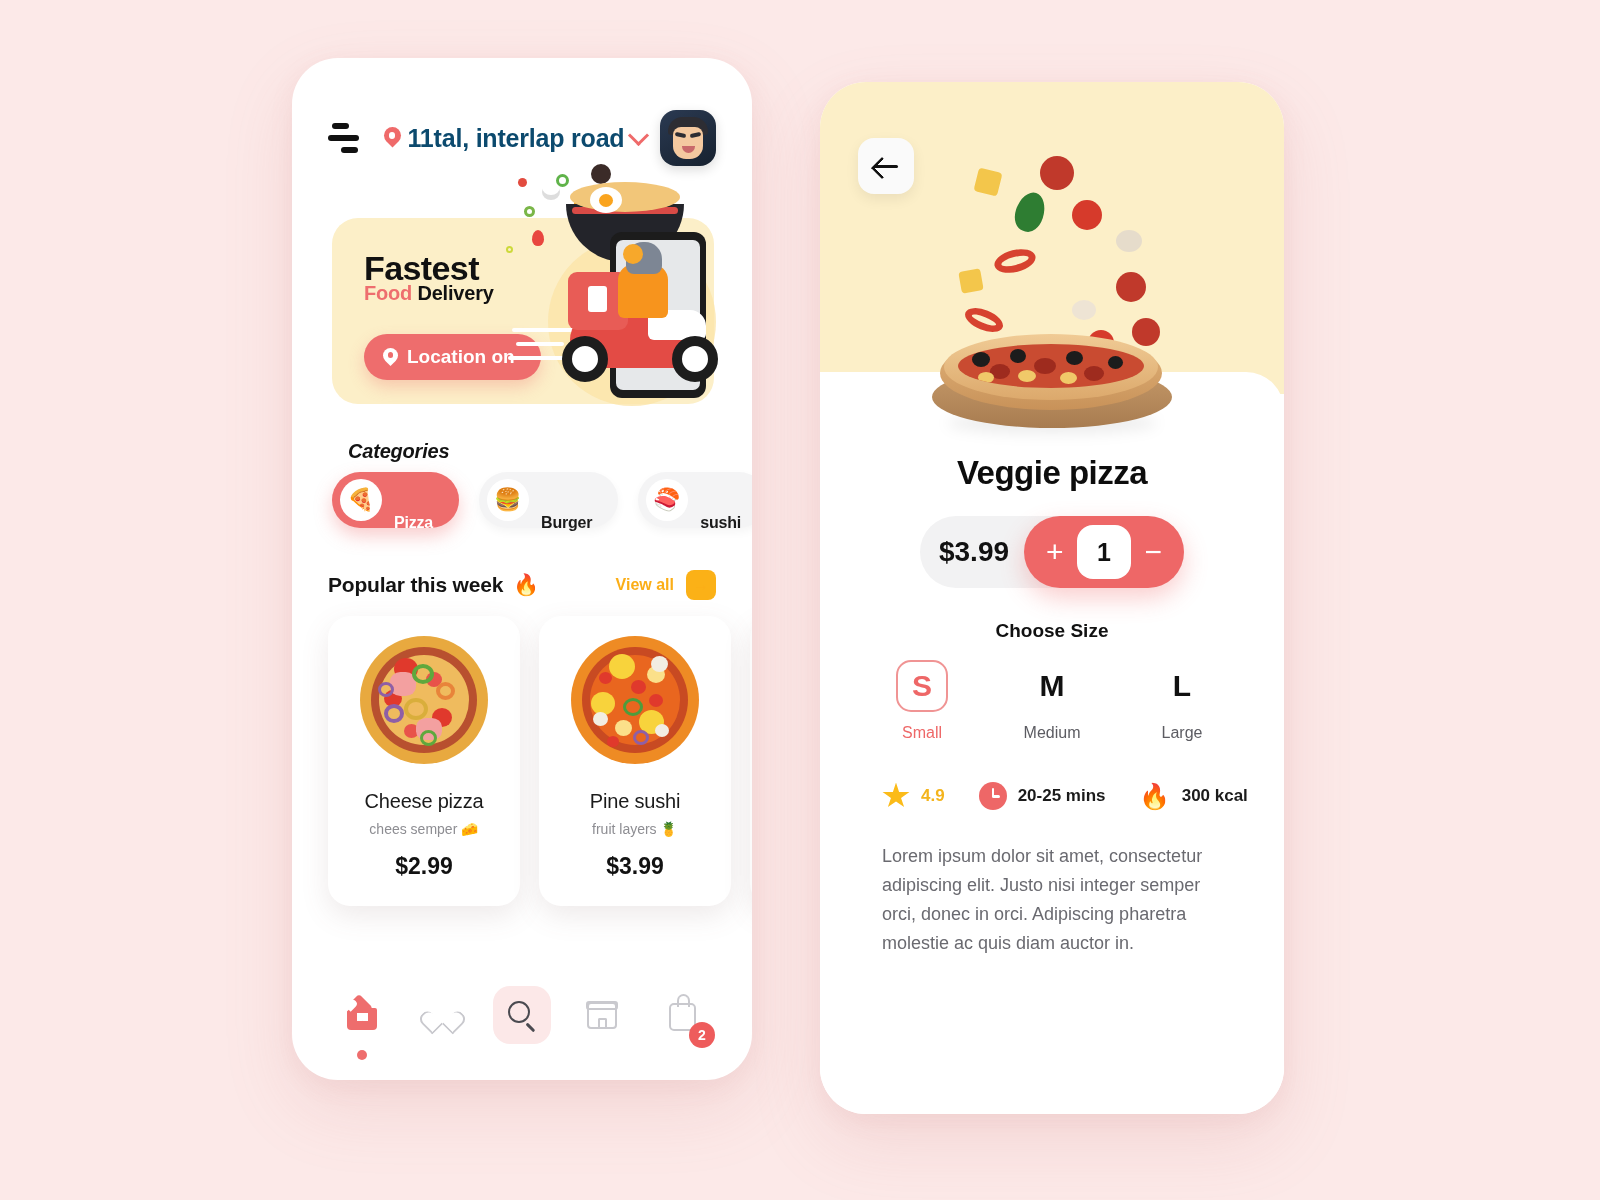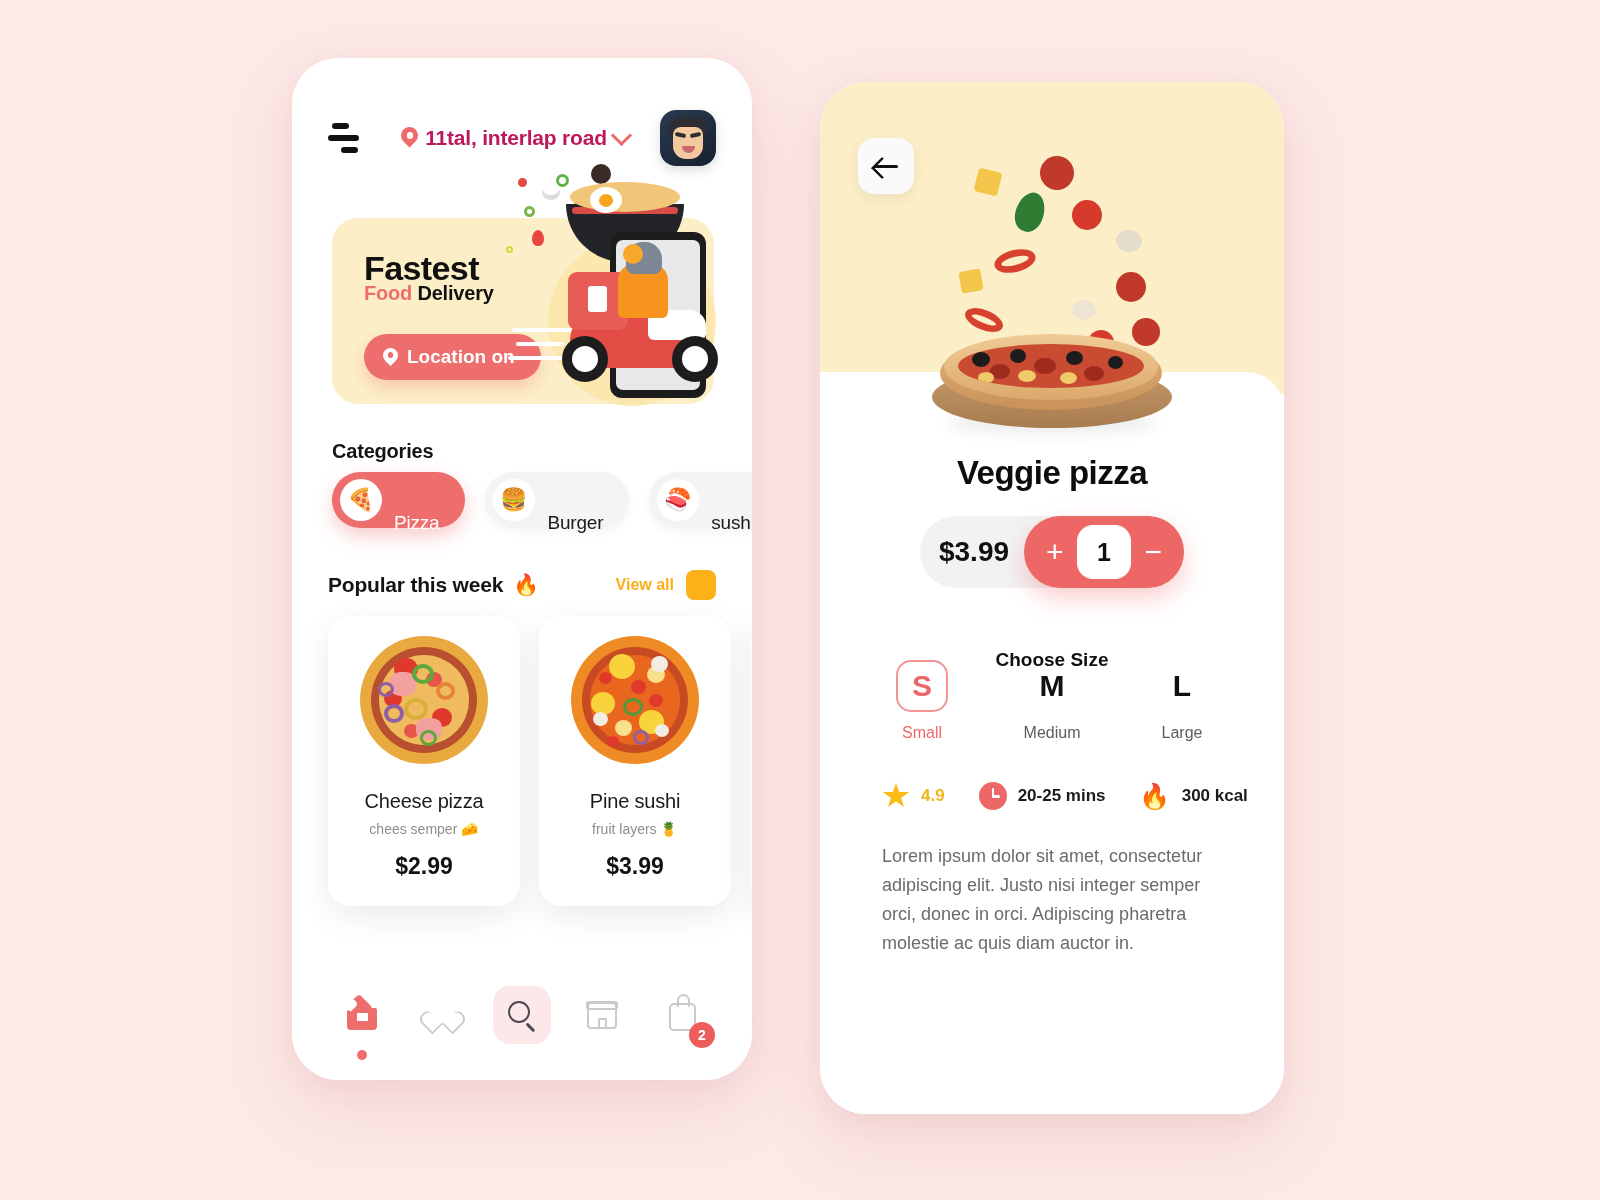--- a/index.html
+++ b/index.html
@@ -39,21 +39,21 @@
   }
   .pin-icon { width: 17px; height: 22px; position: relative; flex: none; }
   .pin-icon::before {
     content:''; position:absolute; left:0; top:0; width:17px; height:17px;
     background:#EF6A6A; border-radius:50% 50% 50% 0; transform: rotate(-45deg);
   }
   .pin-icon::after {
     content:''; position:absolute; left:5.3px; top:5.3px; width:6.4px; height:6.4px;
     background:#fff; border-radius:50%;
   }
-  .loc-text { color:#be185d; font-size: 21px; font-weight: 700; letter-spacing:-.2px; white-space:nowrap; }
+  .loc-text { color:#0c4a6e; font-size: 25px; font-weight: 700; letter-spacing:-.2px; white-space:nowrap; }
   .chev { width:15px; height:15px; border-right:3.6px solid #EF6A6A; border-bottom:3.6px solid #EF6A6A;
           transform: rotate(45deg); margin-top:-6px; }
 
   .avatar {
     width: 56px; height: 56px; border-radius: 16px; flex:none; overflow:hidden;
     background: linear-gradient(150deg,#2b3a52,#16212f);
     position: relative; box-shadow: 0 4px 12px rgba(0,0,0,.14);
   }
   .av-hair { position:absolute; left:8px; top:7px; width:40px; height:18px; background:#2d2d33; border-radius:18px 18px 4px 4px; }
   .av-face { position:absolute; left:13px; top:17px; width:30px; height:32px; background:#f4c9a0; border-radius:8px 8px 13px 13px; }
@@ -99,37 +99,37 @@
   .wheel{ position:absolute; width:46px; height:46px; border:10px solid #1d1d1d; border-radius:50%; background:#fff; top:176px;}
   .wheel.a{ right:116px;} .wheel.b{ right:6px;}
   .speed{ position:absolute; height:4px; background:#fff; border-radius:2px;}
   .speed.s1{ right:150px; top:168px; width:62px;}
   .speed.s2{ right:160px; top:182px; width:48px;}
   .speed.s3{ right:150px; top:196px; width:66px;}
   .crumb{ position:absolute; border-radius:50%;}
 
   
   .sec-title { position:absolute; font-size:20px; font-weight:700; color:#141414; letter-spacing:-.2px;}
-  #cat-title { left:40px; top:382px; }
+  #cat-title { left:56px; top:382px;font-style:italic; }
   #pop-title { left:36px; top:515px; font-size:21px; display:flex; align-items:center; gap:10px;}
   .view-all { position:absolute; right:36px; top:512px; display:flex; align-items:center; gap:12px; cursor:pointer;}
   .view-all span { color:#FBAE17; font-size:16px; font-weight:700;}
   .va-btn { width:30px; height:30px; background:#FBB117; border-radius:8px; display:flex; align-items:center; justify-content:center; color:#fff; font-size:17px;}
 
   
   .cats { position:absolute; left:40px; top:414px; display:flex; gap:20px; }
   .cat {
     height:56px; border-radius:28px; background:#F4F4F5; display:flex; align-items:center;
     padding: 0 26px 0 8px; gap:12px; cursor:pointer; flex:none;
     box-shadow: 0 4px 10px rgba(0,0,0,.045);
   }
   .cat.active { background:#EE6D6D; box-shadow: 0 8px 18px rgba(238,109,109,.34); }
   .cat-emoji { width:42px; height:42px; border-radius:50%; background:#fff; display:flex; align-items:center; justify-content:center; font-size:22px; flex:none;}
   .cat.active .cat-emoji { background:#fff; }
-  .cat-label { font-size:19px; font-weight:400; color:#1a1a1a; letter-spacing:-.2px;margin-top:46px; }
+  .cat-label { font-size:16px; font-weight:700; color:#1a1a1a; letter-spacing:-.2px;margin-top:46px; }
   .cat.active .cat-label { color:#fff; }
 
   
   .cards { position:absolute; left:36px; top:558px; display:flex; gap:19px; }
   .pcard {
     width:192px; height:290px; background:#fff; border-radius:22px; flex:none;
     box-shadow: 0 10px 28px rgba(120,90,90,.13); position:relative; padding-top:14px;
   }
   .pizza-art { width:128px; height:128px; margin: 6px auto 0; border-radius:50%; position:relative; }
   .pizza-art .crust { position:absolute; inset:0; border-radius:50%; }
@@ -194,21 +194,21 @@
 
   .dish-name { position:absolute; left:0; top:372px; width:100%; text-align:center; font-size:33px; font-weight:800; color:#0d0d0d; letter-spacing:-.5px; z-index:5;}
 
   .price-row { position:absolute; left:50%; margin-left:-132px; top:434px; width:264px; height:72px; background:#F2F2F3; border-radius:36px; display:flex; align-items:center; z-index:5;}
   .price-val { width:108px; text-align:center; font-size:28px; font-weight:700; color:#111; }
   .stepper { position:absolute; right:0; top:0; width:160px; height:72px; background:#EE6767; border-radius:36px; display:flex; align-items:center; justify-content:space-between; padding:0 22px;
     box-shadow: 0 10px 24px rgba(238,103,103,.32);}
   .step-btn { color:#fff; font-size:30px; font-weight:300; cursor:pointer; line-height:1; user-select:none;}
   .qty-box { width:54px; height:54px; background:#fff; border-radius:16px; display:flex; align-items:center; justify-content:center; font-size:25px; font-weight:700; color:#111;}
 
-  .choose-size { position:absolute; left:0; top:538px; width:100%; text-align:center; font-size:19px; font-weight:700; color:#111;margin-top:29px; }
+  .choose-size { position:absolute; left:0; top:538px; width:100%; text-align:center; font-size:19px; font-weight:700; color:#111; }
   .sizes { position:absolute; left:0; top:578px; width:100%; display:flex; justify-content:center; gap:56px; }
   .size-opt { width:74px; text-align:center; cursor:pointer; }
   .size-letter { width:52px; height:52px; margin:0 auto; display:flex; align-items:center; justify-content:center; font-size:30px; font-weight:700; color:#111; border-radius:15px; border:2px solid transparent;}
   .size-opt.active .size-letter { color:#EE6767; border-color:#F09494; }
   .size-name { margin-top:12px; font-size:16px; color:#5c5c62;}
   .size-opt.active .size-name { color:#EE6767; }
 
   .info-row { position:absolute; left:62px; top:700px; display:flex; align-items:center; gap:34px; }
   .info { display:flex; align-items:center; gap:11px; }
   .star-ic { width:28px; height:27px; background:#FBBB19; clip-path: polygon(50% 0%, 61% 35%, 98% 35%, 68% 57%, 79% 91%, 50% 70%, 21% 91%, 32% 57%, 2% 35%, 39% 35%); }

